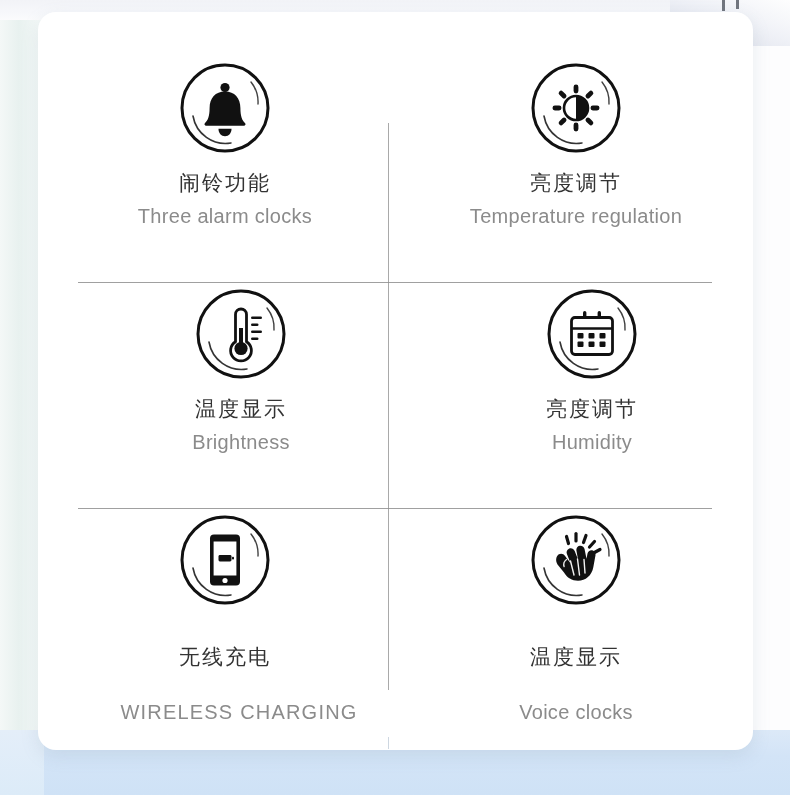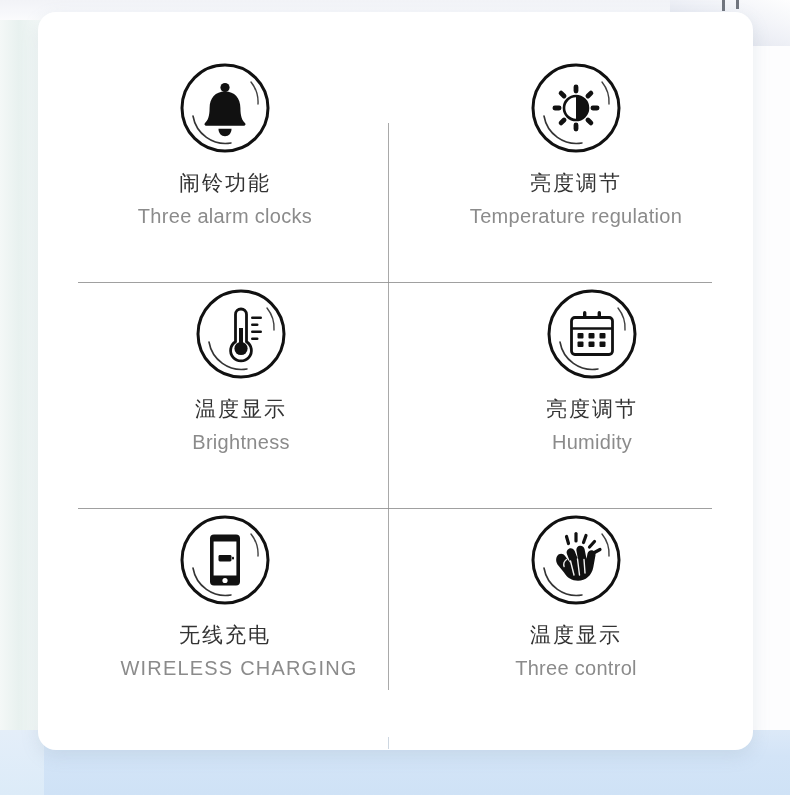--- a/index.html
+++ b/index.html
@@ -41,21 +41,21 @@
     position:absolute;left:38px;top:12px;width:715px;height:738px;
     background:#ffffff;border-radius:18px;
     box-shadow:0 6px 18px rgba(120,140,160,.16);
   }
 
   
   #grid{position:absolute;inset:0;}
   .cell{position:absolute;width:350px;height:226px;
         display:flex;flex-direction:column;align-items:center;justify-content:flex-start;}
   .col-l{left:12px;text-align:center;} .col-r{left:363px;}
-  .row-1{top:40px;} .row-2{top:266px;padding-left:16px;} .row-3{top:492px;}
+  .row-1{top:40px;} .row-2{top:266px;padding-left:16px;} .row-3{top:492px;gap:22px;}
 
   
   .vdiv{position:absolute;left:350px;top:111px;width:1px;height:567px;background:#9a9a9a;opacity:.85;}
   .hdiv{position:absolute;left:40px;width:634px;height:1px;background:#8f8f8f;opacity:.85;}
   #hdiv-1{top:270px;} #hdiv-2{top:496px;}
   .vdiv-stub{position:absolute;left:350px;top:725px;width:1px;height:12px;background:#b9c6d4;opacity:.7;}
 
   
   .badge{position:relative;width:92px;height:92px;margin-top:10px;}
   .badge svg{display:block;width:92px;height:92px;}
@@ -208,17 +208,17 @@
           <path d="M27.5 50.5c-2.5-4.2-1.2-8.6 1.4-10.2 2.2-1.3 4.6-.5 6.2 1.6l5.6 7.5-3.8-9.4c-.9-2.4.2-4.8 2.4-5.6 2.2-.8 4.5.4 5.4 2.7l3.3 8.3-1.6-8.8c-.4-2.4 1-4.5 3.3-4.9 2.3-.4 4.4 1.1 4.9 3.5l1.9 9.6 1-5.3c.5-2.3 2.6-3.7 4.8-3.2 2.2.5 3.6 2.6 3.2 4.9l-2.2 12.1c-1.5 8.2-7.7 13.5-15.3 13.5-6 0-11-3-14-8.2z" fill="#111"></path>
           <g stroke="#fff" stroke-width="1.4" stroke-linecap="round" opacity=".95">
             <line x1="40.5" y1="47" x2="44" y2="61"></line>
             <line x1="47.5" y1="45" x2="49.5" y2="61"></line>
             <line x1="54" y1="45.5" x2="55" y2="59"></line>
           </g>
           <path d="M36.5 45.5c-2.4 1.8-3.2 4.6-2.4 7" fill="none" stroke="#fff" stroke-width="1.4" stroke-linecap="round" opacity=".9"></path>
         </svg>
       </div>
       <div class="cn">温度显示</div>
-      <div class="en">Three control</div>
+      <div class="en">Voice clocks</div>
     </div>
 
   </div>
 </div>
 
 </body></html>

